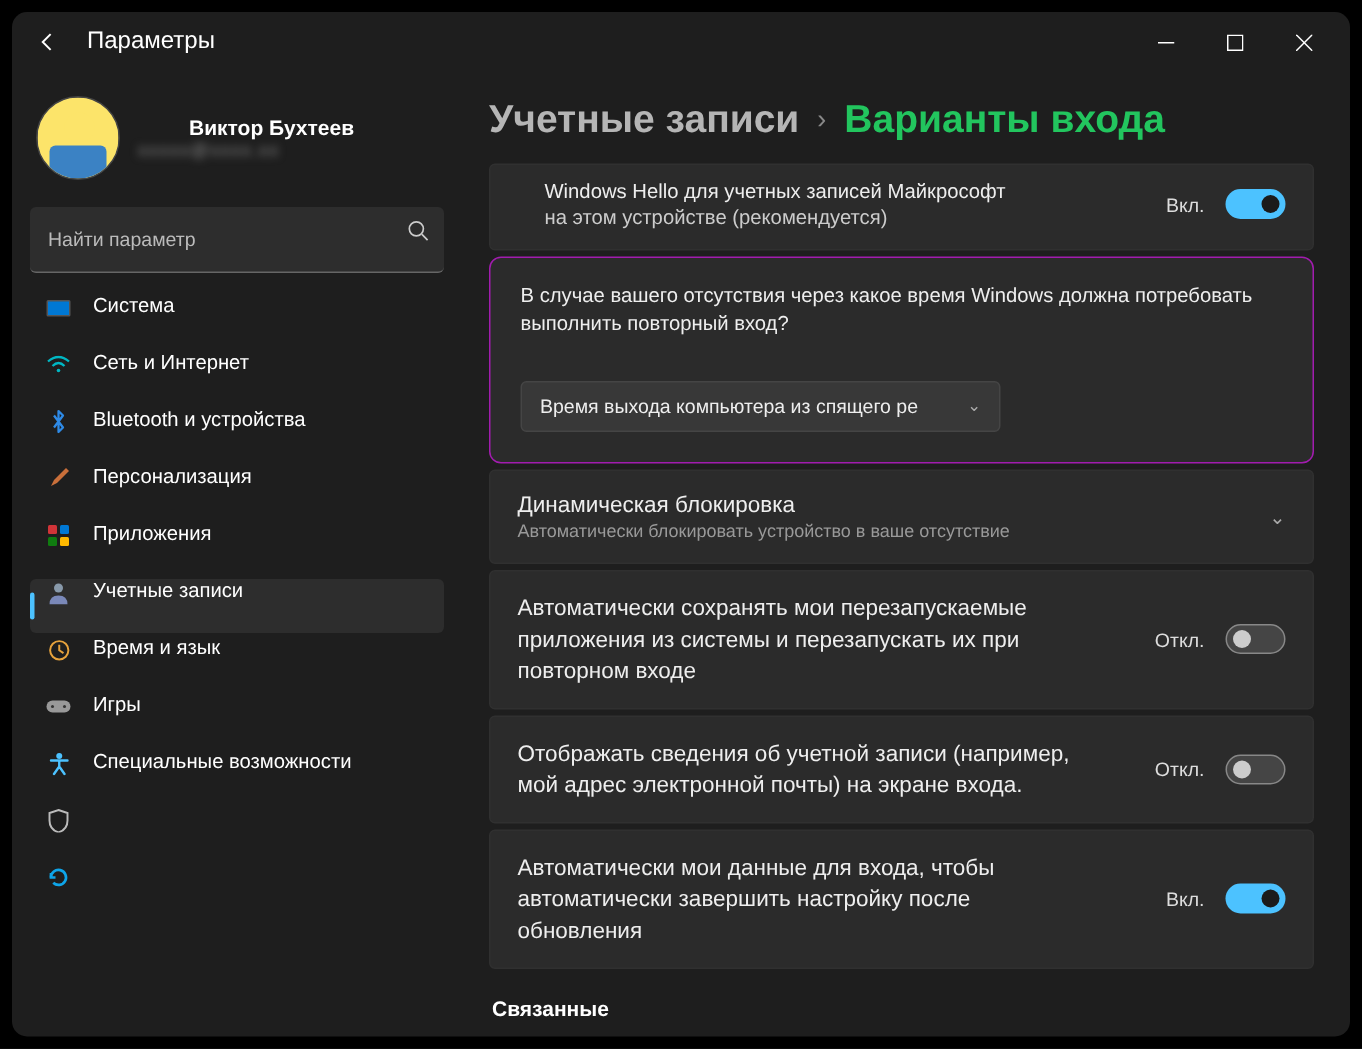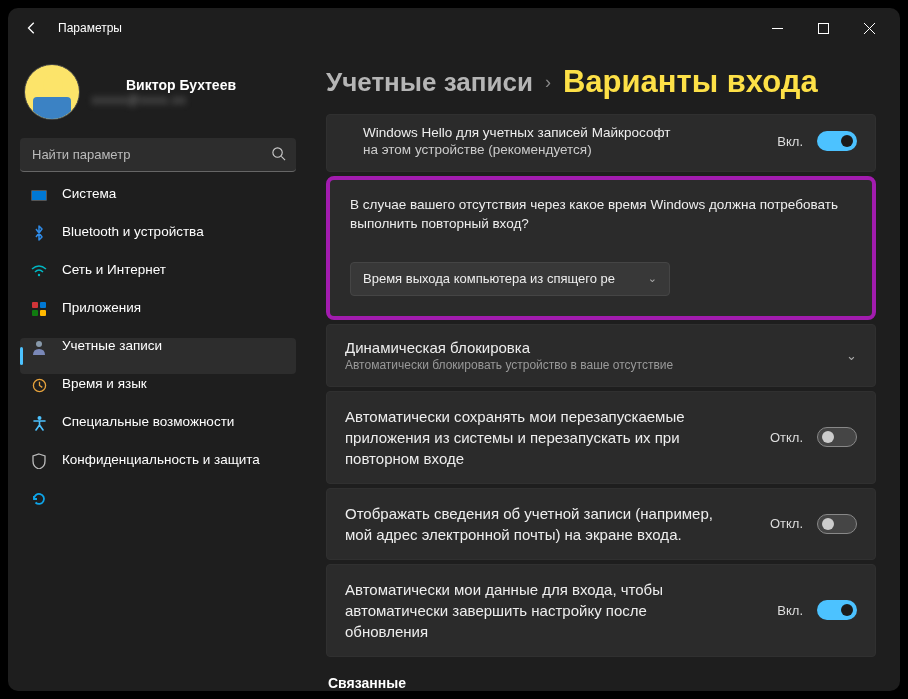--- a/index.html
+++ b/index.html
@@ -1,53 +1,53 @@
 <!DOCTYPE html>
 <html><head>
 <meta charset="utf-8">
 <style>
 * { margin: 0; padding: 0; box-sizing: border-box; font-family: 'Segoe UI', Tahoma, sans-serif; }
 body { background: #000; display: flex; justify-content: center; align-items: flex-start; }
 .frame { width: 908px; height: 699px; background: #000; position: relative; padding: 8px; }
 .window { width: 100%; height: 100%; background: #1e1e1e; border-radius: 10px; overflow: hidden; display: flex; flex-direction: column; }
 .titlebar { height: 40px; display: flex; align-items: center; padding: 0 8px; color: #fff; }
 .tb-back { width: 32px; height: 32px; display: flex; align-items: center; justify-content: center; cursor: pointer; border-radius: 4px; }
-.tb-title { font-size: 12px; margin-left: 10px; color: #fff; }
+.tb-title { font-size: 16px; margin-left: 10px; color: #fff; }
 .tb-spacer { flex: 1; }
 .tb-btn { width: 46px; height: 32px; display: flex; align-items: center; justify-content: center; cursor: pointer; color: #fff; }
 
 .body { flex: 1; display: flex; overflow: hidden; }
 .sidebar { width: 300px; padding: 8px 12px 12px 12px; display: flex; flex-direction: column; gap: 4px; overflow-y: auto; }
 .user-block { display: flex; align-items: center; gap: 12px; padding: 8px 4px 14px 4px; }
 .avatar { width: 56px; height: 56px; border-radius: 50%; background: radial-gradient(circle at 50% 35%, #fce46a 0 28px, #fce46a 28px); position: relative; overflow: hidden; border: 1px solid #444;}
 .avatar::before{content:"";position:absolute;left:8px;right:8px;bottom:0;height:22px;background:#3b82c4;border-radius:4px 4px 0 0;}
 .avatar::after{content:"";position:absolute;left:18px;top:10px;width:20px;height:20px;background:#fce46a;border-radius:50%;}
 .user-texts { display: flex; flex-direction: column; }
 .user-name { color: #fff; font-size: 14px; font-weight: 600; padding-left: 34px; }
 .user-email { color: #888; font-size: 12px; filter: blur(3px); letter-spacing: 1px; }
 
 .search { position: relative; margin-bottom: 10px; }
-.search input { width: 100%; height: 34px; background: #2d2d2d; border: none; border-bottom: 1px solid #666; border-radius: 4px; color: #fff; padding: 0 36px 0 12px; font-size: 13px; outline: none; }
+.search input { width: 100%; height: 44px; background: #2d2d2d; border: none; border-bottom: 1px solid #666; border-radius: 4px; color: #fff; padding: 0 36px 0 12px; font-size: 13px; outline: none; }
 .search input::placeholder { color: #bbb; }
 .search-icon { position: absolute; right: 10px; top: 8px; color: #bbb; }
 
 .nav { display: flex; flex-direction: column; gap: 2px; }
 .nav-item { display: flex; align-items: flex-start; gap: 14px; height: 36px; padding: 0 10px; border-radius: 4px; cursor: pointer; color: #fff; font-size: 13.5px; position: relative; }
 .nav-item.active { background: #2d2d2d; }
 .nav-item.active::before { content: ""; position: absolute; left: 0; top: 9px; bottom: 9px; width: 3px; background: #4cc2ff; border-radius: 2px; }
 .nav-ico { width: 18px; height: 18px; display: flex; align-items: center; justify-content: center; font-size: 14px; }
 
 .main { flex: 1; padding: 12px 24px 0 18px; overflow-y: auto; color: #fff; }
 .crumbs { display: flex; align-items: center; gap: 12px; margin-bottom: 14px; margin-top: 4px;}
 .crumb-parent { font-size: 26px; color: #b5b5b5; font-weight: 600; cursor: pointer; }
 .crumb-sep { color: #888; font-size: 18px; }
-.crumb-current { font-size: 31px; color: #fde047; font-weight: 600; }
+.crumb-current { font-size: 26px; color: #22c55e; font-weight: 600; }
 
 .card { background: #2b2b2b; border-radius: 4px; padding: 14px 18px; margin-bottom: 4px; display: flex; align-items: center; gap: 14px; border: 1px solid #303030;}
-.card.highlight { border: 4px solid #a21caf; border-radius: 8px; flex-direction: column; align-items: stretch; padding: 16px 20px 20px 20px; }
+.card.highlight { border: 1px solid #a21caf; border-radius: 8px; flex-direction: column; align-items: stretch; padding: 16px 20px 20px 20px; }
 .card-texts { flex: 1; display: flex; flex-direction: column; gap: 2px; }
 .card-title { font-size: 15px; color: #eee; }
 .card-sub { font-size: 12px; color: #999; }
 .hello-title { font-size: 13.5px; color: #eee; }
 .hello-sub { font-size: 13.5px; color: #ccc; }
 
 .toggle { width: 40px; height: 20px; border-radius: 10px; position: relative; cursor: pointer; }
 .toggle.on { background: #4cc2ff; }
 .toggle.off { background: #454545; border: 1px solid #888; }
 .toggle .knob { position: absolute; width: 12px; height: 12px; border-radius: 50%; top: 50%; transform: translateY(-50%); }
@@ -136,35 +136,43 @@
       </div>
 
       <div class="nav">
         <div class="nav-item">
           <span class="nav-ico">
                 <span class="i-sys"></span>
               </span>
           <span>Система</span>
         </div>
         <div class="nav-item">
-          <span class="nav-ico i-bt">
-            <svg width="14" height="16" viewBox="0 0 12 16">
-                  <path d="M3 4 L9 12 L6 15 L6 1 L9 4 L3 12" stroke="#2e8ae6" stroke-width="1.5" fill="none" stroke-linejoin="round"></path>
-                </svg>
-          </span>
-          <span>Bluetooth и устройства</span>
-        </div>
-        <div class="nav-item">
           <span class="nav-ico i-net">
             <svg width="16" height="12" viewBox="0 0 16 12">
                   <path d="M1 4 Q8 -2 15 4 M4 7 Q8 3 12 7" stroke="#00b7c3" stroke-width="1.5" fill="none"></path>
                   <circle cx="8" cy="10" r="1.2" fill="#00b7c3"></circle>
                 </svg>
           </span>
           <span>Сеть и Интернет</span>
+        </div>
+        <div class="nav-item">
+          <span class="nav-ico i-bt">
+            <svg width="14" height="16" viewBox="0 0 12 16">
+                  <path d="M3 4 L9 12 L6 15 L6 1 L9 4 L3 12" stroke="#2e8ae6" stroke-width="1.5" fill="none" stroke-linejoin="round"></path>
+                </svg>
+          </span>
+          <span>Bluetooth и устройства</span>
+        </div>
+        <div class="nav-item">
+          <span class="nav-ico i-pers">
+            <svg width="16" height="16" viewBox="0 0 16 16">
+                  <path d="M3 13 L5 9 L13 1 L15 3 L7 11 L3 13 Z" fill="#c96f3a"></path>
+                </svg>
+          </span>
+          <span>Персонализация</span>
         </div>
         <div class="nav-item">
           <span class="nav-ico">
                 <span class="i-apps">
                   <span></span>
                   <span></span>
                   <span></span>
                   <span></span>
                 </span>
               </span>
@@ -182,35 +190,44 @@
         <div class="nav-item">
           <span class="nav-ico i-time">
             <svg width="15" height="15" viewBox="0 0 16 16">
                   <circle cx="8" cy="8" r="6.5" stroke="#e6a23c" stroke-width="1.4" fill="none"></circle>
                   <path d="M8 4 L8 8 L11 10" stroke="#e6a23c" stroke-width="1.4" fill="none"></path>
                 </svg>
           </span>
           <span>Время и язык</span>
         </div>
         <div class="nav-item">
+          <span class="nav-ico i-game">
+            <svg width="18" height="12" viewBox="0 0 18 12">
+                  <rect x="1" y="2" width="16" height="8" rx="4" fill="#999"></rect>
+                  <circle cx="5" cy="6" r="1" fill="#333"></circle>
+                  <circle cx="13" cy="6" r="1" fill="#333"></circle>
+                </svg>
+          </span>
+          <span>Игры</span>
+        </div>
+        <div class="nav-item">
           <span class="nav-ico i-access">
             <svg width="15" height="16" viewBox="0 0 15 16">
                   <circle cx="7.5" cy="3" r="2" fill="#4cc2ff"></circle>
                   <path d="M2 6 L13 6 M7.5 6 L7.5 10 M7.5 10 L4 15 M7.5 10 L11 15" stroke="#4cc2ff" stroke-width="1.6" fill="none" stroke-linecap="round"></path>
                 </svg>
           </span>
           <span>Специальные возможности</span>
         </div>
         <div class="nav-item">
           <span class="nav-ico i-priv">
             <svg width="14" height="16" viewBox="0 0 14 16">
                   <path d="M7 1 L13 3 L13 8 Q13 14 7 16 Q1 14 1 8 L1 3 Z" stroke="#bbb" stroke-width="1.3" fill="none"></path>
                 </svg>
           </span>
-          <span>Конфиденциальность и защита</span>
         </div>
         <div class="nav-item">
           <span class="nav-ico i-upd">
             <svg width="16" height="16" viewBox="0 0 16 16">
                   <path d="M3 8 A5 5 0 1 1 4.5 11.5" stroke="#0ea5e9" stroke-width="1.8" fill="none"></path>
                   <path d="M3 5 L3 8 L6 8" stroke="#0ea5e9" stroke-width="1.8" fill="none"></path>
                 </svg>
           </span>
         </div>
       </div>

